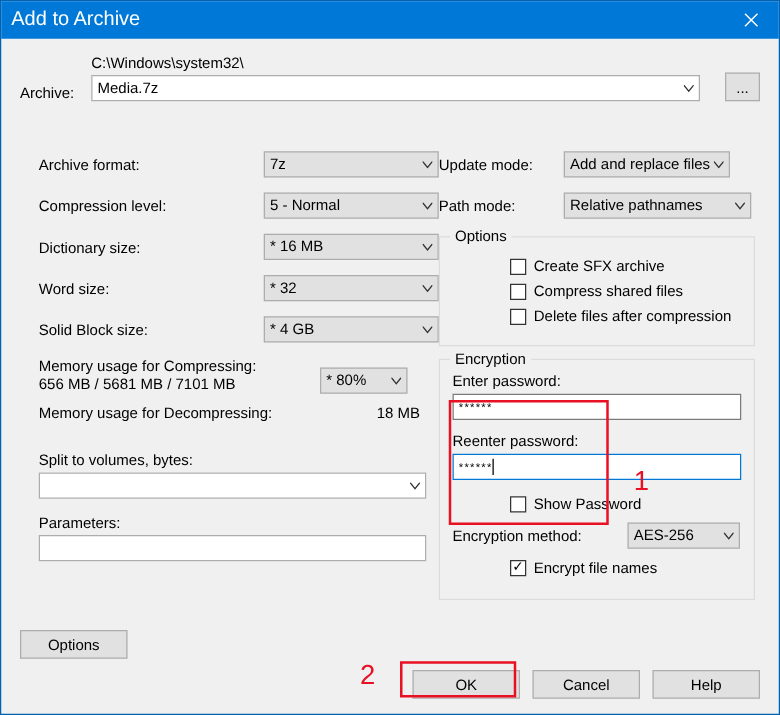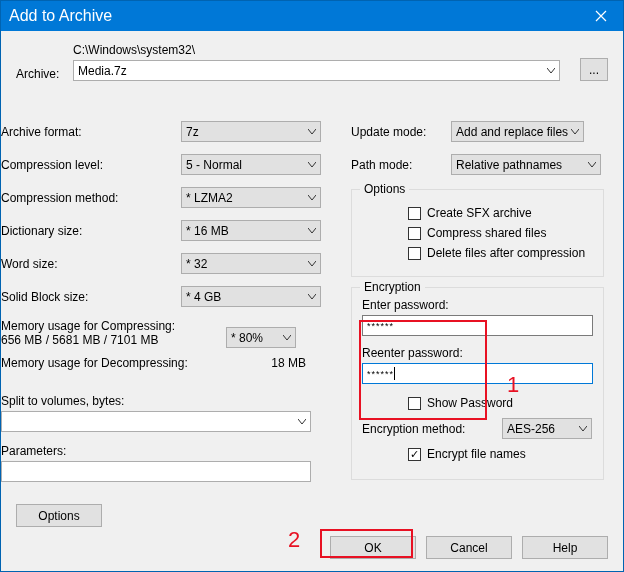--- a/index.html
+++ b/index.html
@@ -4,26 +4,26 @@
 <style>
   * { box-sizing: border-box; font-family: "Segoe UI", Tahoma, sans-serif; font-size: 12px; }
   body { margin: 0; background: #fff; }
   .window { width: 624px; height: 572px; border: 1px solid #0063b1; background: #f0f0f0; display: flex; flex-direction: column; }
   .titlebar { height: 30px; background: #0078d7; color: #fff; display: flex; align-items: center; padding-left: 8px; }
   .titlebar .title { flex: 1; font-size: 16px; }
   .titlebar .close { width: 45px; height: 100%; display: flex; align-items: center; justify-content: center; font-size: 13px; }
   .body { flex: 1; padding: 12px 15px 10px 15px; position: relative; }
   .row { display: flex; align-items: center; margin-bottom: 8px; }
   .lbl { color: #000; }
-  .combo, .text-input { border: 1px solid #adadad; background: #fff; height: 21px; padding: 2px 4px; display: flex; align-items: center; position: relative; }
+  .combo, .text-input { border: 1px solid #adadad; background: #fff; height: 21px; padding: 2px 4px; display: flex; position: relative; }
   .combo.gray { background: #e1e1e1; }
   .combo .arrow { position: absolute; right: 4px; top: 50%; transform: translateY(-50%); pointer-events: none; }
   .arrow svg { width: 8px; height: 6px; display: block; }
   .browse-btn { width: 28px; height: 23px; border: 1px solid #adadad; background: #e1e1e1; display: flex; align-items: center; justify-content: center; }
-  .left-col { position: absolute; left: 0; top: 90px; width: 320px; }
+  .left-col { position: absolute; left: 30px; top: 90px; width: 320px; }
   .right-col { position: absolute; left: 350px; top: 90px; width: 253px; }
   .pair { display: flex; align-items: center; margin-bottom: 12px; }
   .pair .lbl { width: 180px; }
   .pair .combo { width: 140px; }
   .frac { margin-left: 10px; }
   .mem-pair { margin-bottom: 8px; }
   .fieldset { border: 1px solid #dcdcdc; padding: 10px 10px 10px 10px; position: relative; margin-bottom: 10px; }
   .fieldset .legend { position: absolute; top: -8px; left: 8px; background: #f0f0f0; padding: 0 4px; }
   .chk-row { display: flex; align-items: center; margin: 6px 0; padding-left: 46px; }
   .chk { width: 13px; height: 13px; border: 1px solid #333; background: #fff; margin-right: 6px; display: flex; align-items: center; justify-content: center; }
@@ -90,31 +90,20 @@
         <div class="combo gray">
             <span>5 - Normal</span>
             <span class="arrow">
               <svg viewBox="0 0 8 6">
                 <path d="M0 0 L4 5 L8 0" fill="none" stroke="#333" stroke-width="1"></path>
               </svg>
             </span>
           </div>
       </div>
       <div class="pair">
-          <div class="lbl">Compression method:</div>
-        <div class="combo gray">
-            <span>* LZMA2</span>
-            <span class="arrow">
-              <svg viewBox="0 0 8 6">
-                <path d="M0 0 L4 5 L8 0" fill="none" stroke="#333" stroke-width="1"></path>
-              </svg>
-            </span>
-          </div>
-      </div>
-      <div class="pair">
           <div class="lbl">Dictionary size:</div>
         <div class="combo gray">
             <span>* 16 MB</span>
             <span class="arrow">
               <svg viewBox="0 0 8 6">
                 <path d="M0 0 L4 5 L8 0" fill="none" stroke="#333" stroke-width="1"></path>
               </svg>
             </span>
           </div>
       </div>

